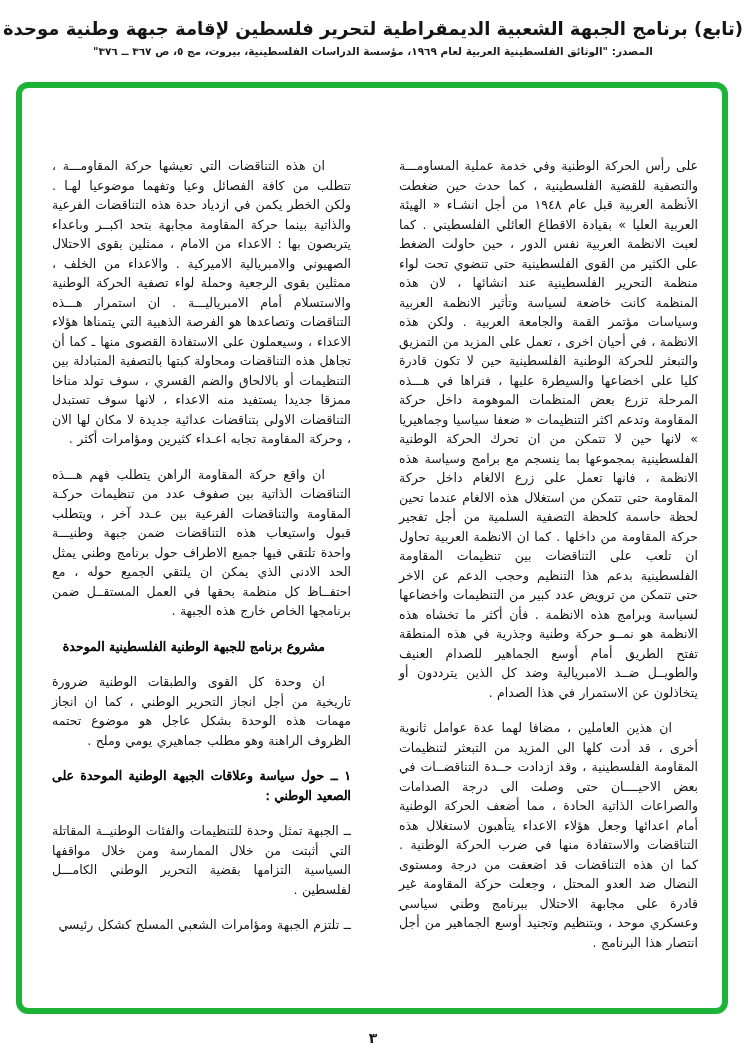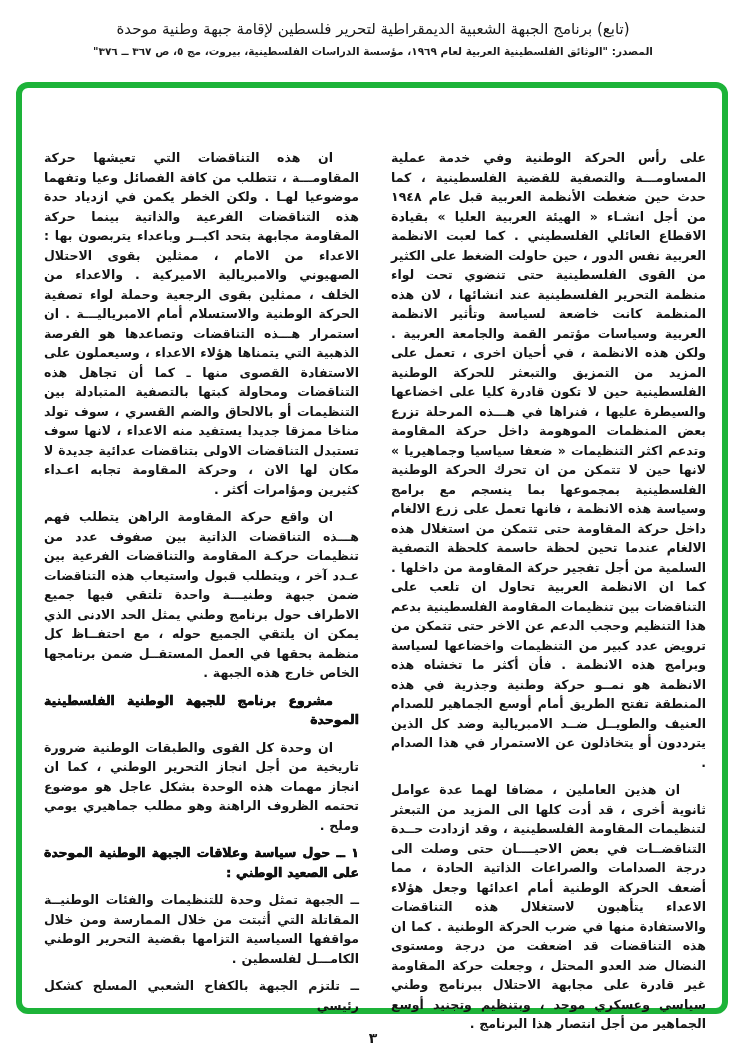--- a/index.html
+++ b/index.html
@@ -17,22 +17,22 @@
     direction: rtl;
   }
   .doc-header {
     position: absolute;
     top: 18px;
     left: 0;
     width: 746px;
     text-align: center;
   }
   .doc-title {
-    font-size: 15px;
-    font-weight: normal;
+    font-size: 18px;
+    font-weight: bold;
     letter-spacing: 0;
     line-height: 22px;
   }
   .doc-source {
     margin-top: 5px;
     font-size: 10.5px;
     font-weight: bold;
     color: #1c1c1c;
   }
   .content-frame {
@@ -52,23 +52,23 @@
     direction: rtl;
     gap: 16px;
     align-items: flex-start;
     height: 100%;
   }
   .col {
     flex: 1 1 0;
     min-width: 0;
   }
   .col p {
-    margin: 8px;
+    margin: 16px;
     font-size: 12.5px;
-    font-weight: bold;
+    font-weight: normal;
     line-height: 19.5px;
     text-align: justify;
     text-align-last: right;
     word-spacing: 0.5px;
   }
   .col p.indent {
     text-indent: 26px;
   }
   .col p.heavy {
     -webkit-text-stroke: 0.45px #000;
@@ -100,19 +100,19 @@
       <p class="indent">ان هذين العاملين ، مضافا لهما عدة عوامل ثانوية أخرى ، قد أدت كلها الى المزيد من التبعثر لتنظيمات المقاومة الفلسطينية ، وقد ازدادت حــدة التناقضــات في بعض الاحيــــان حتى وصلت الى درجة الصدامات والصراعات الذاتية الحادة ، مما أضعف الحركة الوطنية أمام اعدائها وجعل هؤلاء الاعداء يتأهبون لاستغلال هذه التناقضات والاستفادة منها في ضرب الحركة الوطنية . كما ان هذه التناقضات قد اضعفت من درجة ومستوى النضال ضد العدو المحتل ، وجعلت حركة المقاومة غير قادرة على مجابهة الاحتلال ببرنامج وطني سياسي وعسكري موحد ، وبتنظيم وتجنيد أوسع الجماهير من أجل انتصار هذا البرنامج .</p>
     </div>
 
     <div class="col">
       <p class="indent">ان هذه التناقضات التي تعيشها حركة المقاومـــة ، تتطلب من كافة الفصائل وعيا وتفهما موضوعيا لهـا . ولكن الخطر يكمن في ازدياد حدة هذه التناقضات الفرعية والذاتية بينما حركة المقاومة مجابهة بتحد اكبــر وباعداء يتربصون بها : الاعداء من الامام ، ممثلين بقوى الاحتلال الصهيوني والامبريالية الاميركية . والاعداء من الخلف ، ممثلين بقوى الرجعية وحملة لواء تصفية الحركة الوطنية والاستسلام أمام الامبرياليـــة . ان استمرار هـــذه التناقضات وتصاعدها هو الفرصة الذهبية التي يتمناها هؤلاء الاعداء ، وسيعملون على الاستفادة القصوى منها ـ كما أن تجاهل هذه التناقضات ومحاولة كبتها بالتصفية المتبادلة بين التنظيمات أو بالالحاق والضم القسري ، سوف تولد مناخا ممزقا جديدا يستفيد منه الاعداء ، لانها سوف تستبدل التناقضات الاولى بتناقضات عدائية جديدة لا مكان لها الان ، وحركة المقاومة تجابه اعـداء كثيرين ومؤامرات أكثر .</p>
       <p class="indent">ان واقع حركة المقاومة الراهن يتطلب فهم هـــذه التناقضات الذاتية بين صفوف عدد من تنظيمات حركـة المقاومة والتناقضات الفرعية بين عـدد آخر ، ويتطلب قبول واستيعاب هذه التناقضات ضمن جبهة وطنيـــة واحدة تلتقي فيها جميع الاطراف حول برنامج وطني يمثل الحد الادنى الذي يمكن ان يلتقي الجميع حوله ، مع احتفــاظ كل منظمة بحقها في العمل المستقــل ضمن برنامجها الخاص خارج هذه الجبهة .</p>
       <p class="indent heavy">مشروع برنامج للجبهة الوطنية الفلسطينية الموحدة</p>
       <p class="indent">ان وحدة كل القوى والطبقات الوطنية ضرورة تاريخية من أجل انجاز التحرير الوطني ، كما ان انجاز مهمات هذه الوحدة بشكل عاجل هو موضوع تحتمه الظروف الراهنة وهو مطلب جماهيري يومي وملح .</p>
       <p class="heavy">١ ــ حول سياسة وعلاقات الجبهة الوطنية الموحدة على الصعيد الوطني :</p>
       <p>ــ الجبهة تمثل وحدة للتنظيمات والفئات الوطنيــة المقاتلة التي أثبتت من خلال الممارسة ومن خلال مواقفها السياسية التزامها بقضية التحرير الوطني الكامـــل لفلسطين .</p>
-      <p>ــ تلتزم الجبهة بالكفاح الشعبي المسلح كشكل رئيسي</p>
+      <p>ــ تلتزم الجبهة ومؤامرات الشعبي المسلح كشكل رئيسي</p>
     </div>
 
   </div>
 </div>
 
 <div class="page-number">٣</div>
 
 </body></html>

